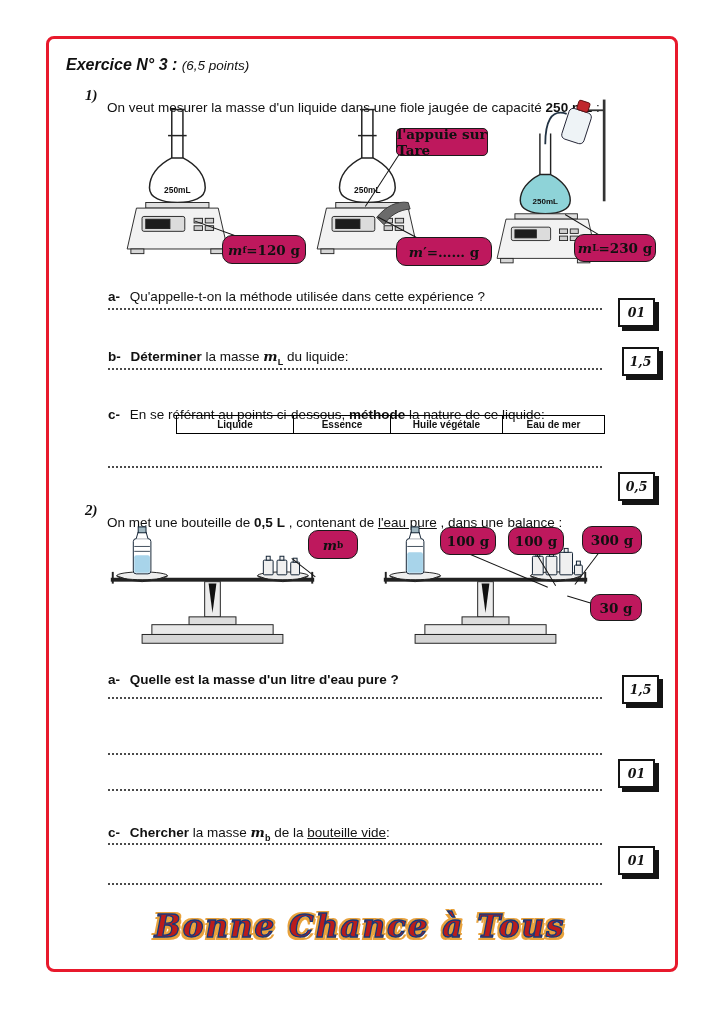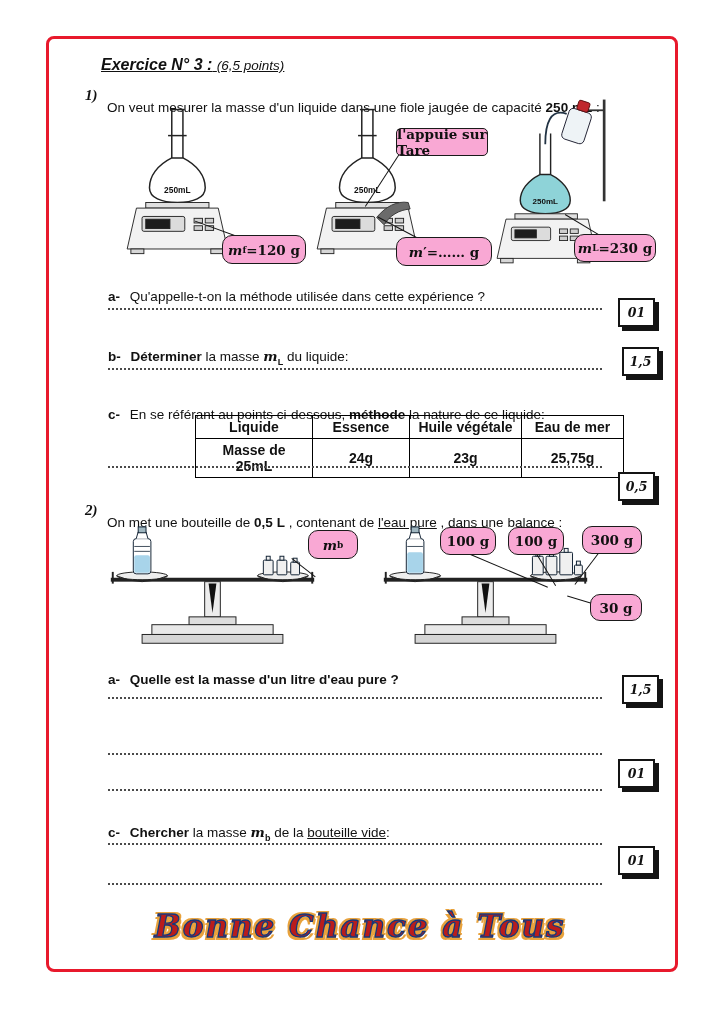--- a/index.html
+++ b/index.html
@@ -1,38 +1,38 @@
 <!DOCTYPE html>
 <html><head>
 <meta charset="utf-8">
 <style>
   html,body{margin:0;padding:0;background:#ffffff;}
   #page{position:relative;width:720px;height:1018px;background:#fff;overflow:hidden;
         font-family:"Liberation Sans",sans-serif;color:#111;}
   .page-border{position:absolute;left:46px;top:36px;width:626px;height:930px;
         border:3px solid #e8192c;border-radius:8px;}
   .abs{position:absolute;}
-  .title{font:italic bold 16px "Liberation Sans",sans-serif;text-decoration:underline;margin-left:35px;}
+  .title{font:italic bold 16px "Liberation Sans",sans-serif;}
   .title .pts{font-weight:normal;font-style:italic;font-size:13.5px;}
   .qnum{font:italic bold 15px "Liberation Serif",serif;}
   .qtext{font-size:13.5px;margin-top:12px;}
   .qletter{font-weight:bold;font-size:13.5px;margin-right:6px;}
   .b{font-weight:bold;}
   .u{text-decoration:underline;}
   sub{font-size:9px;font-weight:bold;}
   .dots{position:absolute;height:0;border-bottom:2.2px dotted #4a4a4a;}
   .badge{position:absolute;width:33px;height:25px;background:#fff;border:2px solid #141414;
         box-shadow:4px 4px 0 0 #141414;display:flex;align-items:center;justify-content:center;
         font:italic bold 12.5px "DejaVu Serif",serif;}
-  .bubble{position:absolute;background:#f9a8d4;border:1.6px solid #1a1a1a;border-radius:10px;
+  .bubble{position:absolute;background:#be185d;border:1.6px solid #1a1a1a;border-radius:10px;
         display:flex;align-items:center;justify-content:center;
         font:bold 13.5px "DejaVu Serif",serif;z-index:3;}
   .bubble .mvar{font-style:italic;}
   .tail{position:absolute;height:0;border-top:1.8px solid #141414;transform-origin:0 0;z-index:2;}
-  .tbl{position:absolute;border-collapse:collapse;font-size:14px;margin-left:19px;}
+  .tbl{position:absolute;border-collapse:collapse;font-size:10px;}
   .tbl td{border:1.4px solid #000;text-align:center;padding:3px 8px;font-weight:bold;}
   .footer-text{position:absolute;left:0;width:720px;text-align:center;
         font:italic 900 31px "DejaVu Serif",serif;color:#b91c1c;
         -webkit-text-stroke:1.3px #14387c;letter-spacing:2px;
         text-shadow:2.5px 2.5px 0 #e8a23c,-2.5px 2.5px 0 #e8a23c,2.5px -2.5px 0 #e8a23c,-2.5px -2.5px 0 #e8a23c;}
   .svgt{font:bold 9px "Liberation Sans",sans-serif;fill:#111;}
 </style>
 </head>
 <body>
 
@@ -179,26 +179,20 @@
     <span>En se référant au points ci-dessous, </span><span class="b">méthode</span><span> la nature de ce liquide:</span>
   </div>
 
   <table class="tbl" style="left:176px;top:415px;">
     <tbody>
         <tr>
       <td style="width:100px;">Liquide</td>
       <td style="width:80px;">Essence</td>
       <td style="width:95px;">Huile végétale</td>
       <td style="width:85px;">Eau de mer</td>
-    </tr>
-    <tr>
-      <td>Masse de 25mL</td>
-      <td>24g</td>
-      <td>23g</td>
-      <td>25,75g</td>
     </tr>
   </tbody>
     </table>
 
   <div class="dots" style="left:108px;top:466px;width:494px;"></div>
   <div class="badge" style="left:618px;top:472px;">
       <span>0,5</span>
     </div>
 
   <span class="abs qnum" style="left:85px;top:502px;">2)</span>

